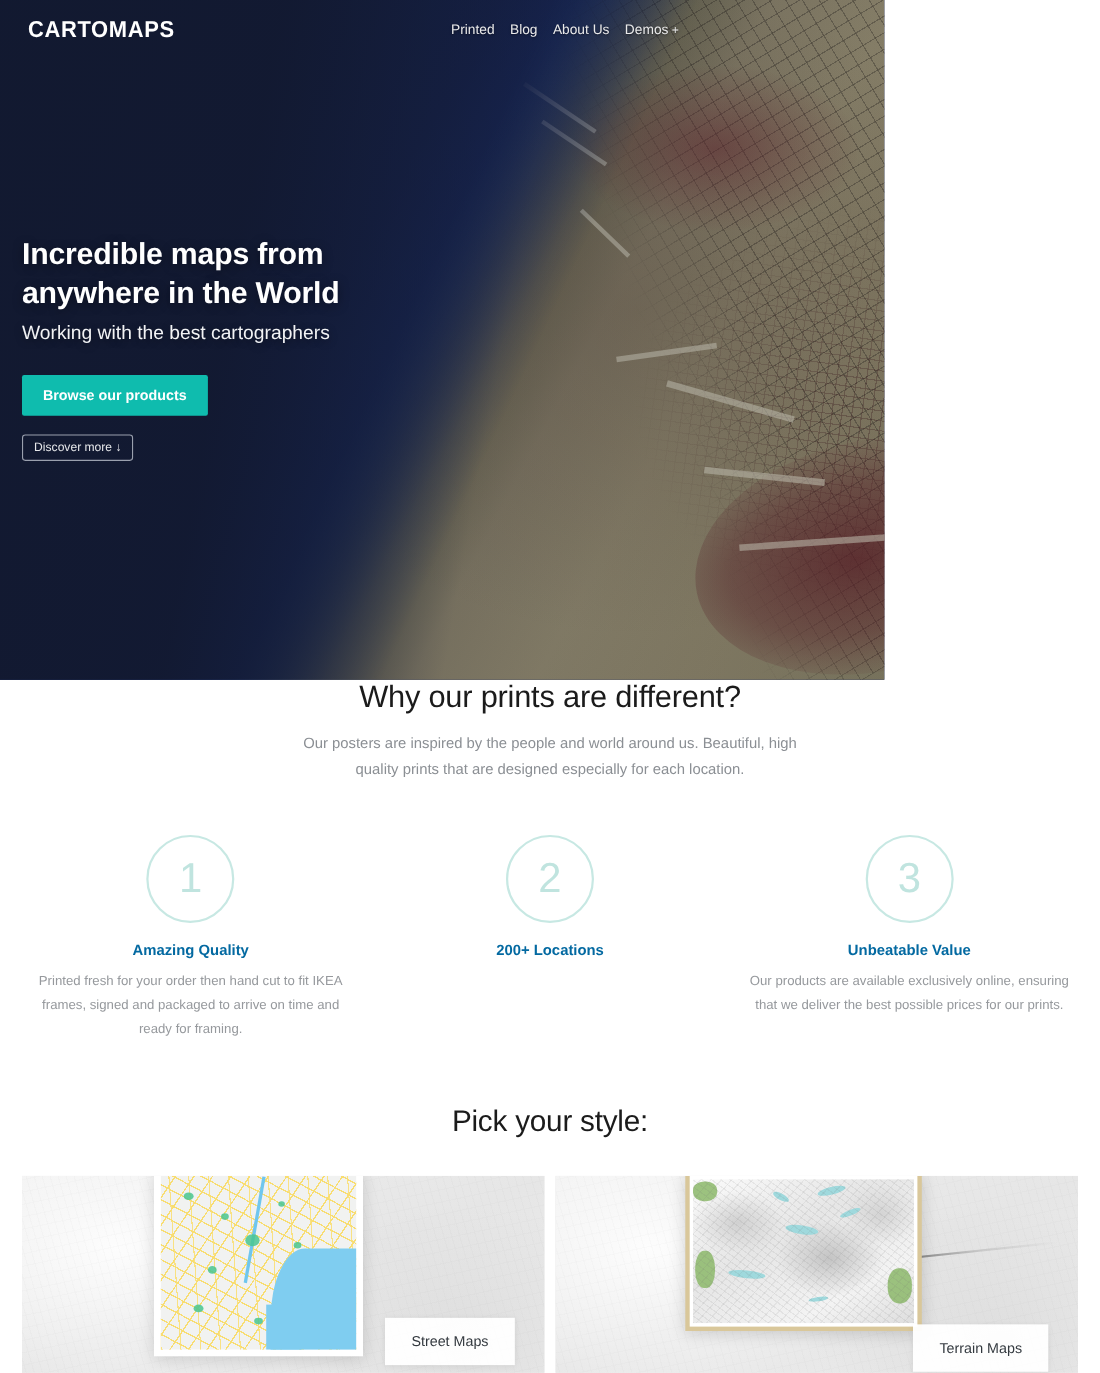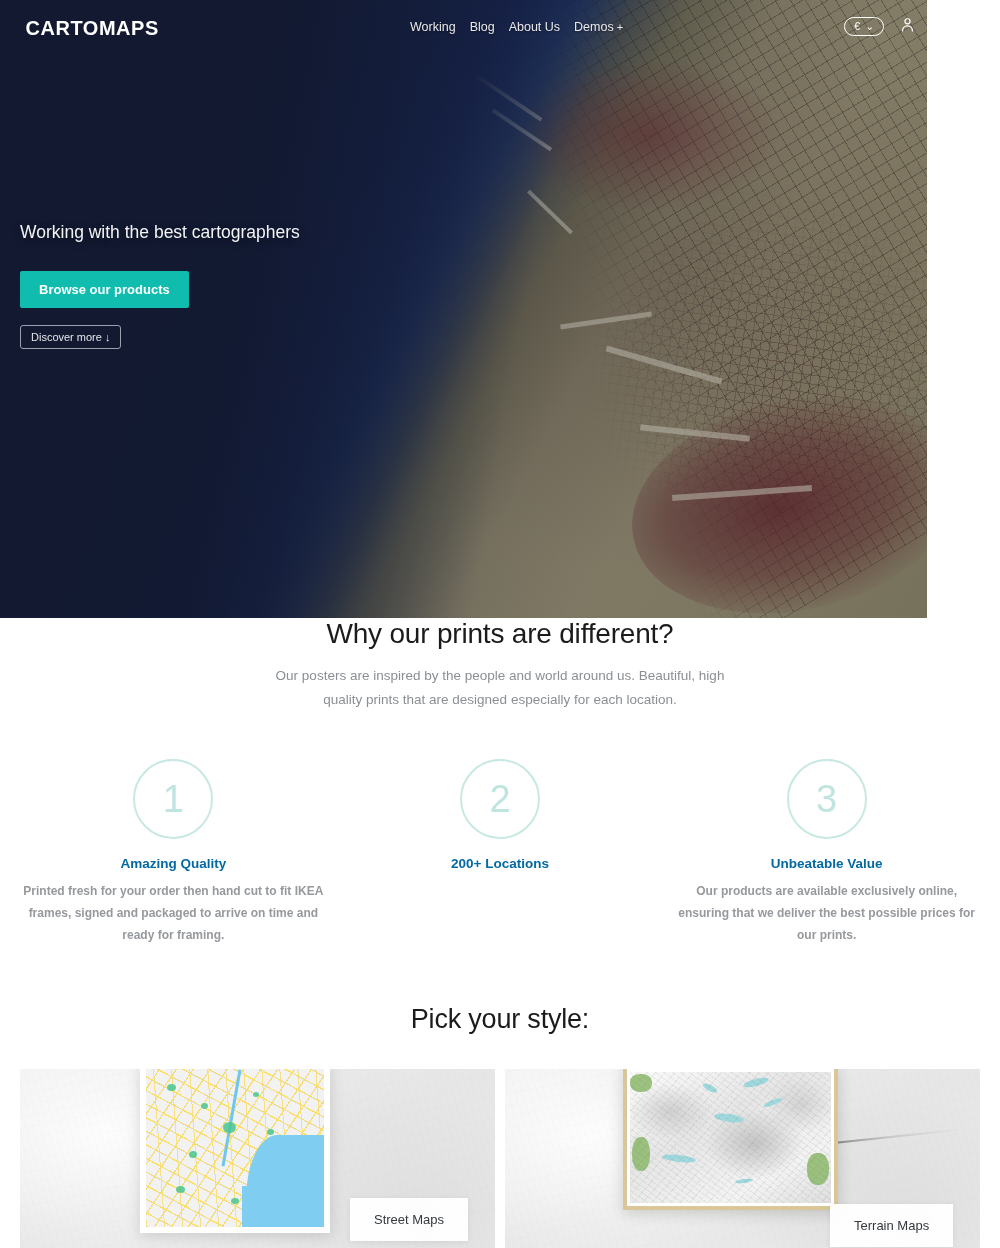--- a/index.html
+++ b/index.html
@@ -7,21 +7,21 @@
   html, body {
     width:1000px; height:1248px;
     font-family:"Liberation Sans", sans-serif;
     background:#ffffff;
     overflow:hidden;
   }
 
   
   .hero {
     position:relative;
-    width:927px; height:618px;
+    width:804px; height:618px;
     background:#1c2542;
     overflow:hidden;
   }
   .hero-photo {
     position:absolute; inset:0;
     
     background:
       radial-gradient(ellipse 520px 420px at 72% 46%, rgba(92,74,60,0.30) 0%, rgba(40,40,50,0) 70%),
       linear-gradient(118deg,
         #141c35 0%,
@@ -168,21 +168,21 @@
   .circle {
     width:80px; height:80px; margin:0 auto;
     border:2px solid #c7e8e3; border-radius:50%;
     display:flex; align-items:center; justify-content:center;
     color:#c0e4df; font-size:38px; font-weight:300; line-height:1;
   }
   .col-title {
     margin-top:17px; font-size:13.5px; font-weight:bold; color:#0369a1;
   }
   .col-text {
-    margin-top:9px; font-size:12px; line-height:1.85; color:#96999d; font-weight:700;
+    margin-top:9px; font-size:12px; line-height:1.85; color:#96999d; font-weight:400;
   }
 
   
   .styles { width:1000px; margin-top:57px; }
   .styles h2 {
     text-align:center; font-size:27px; font-weight:400; color:#1b1b1b;
     letter-spacing:-.2px;
   }
   .cards {
     display:flex; gap:10px; margin-top:34px; padding:0 20px;
@@ -294,21 +294,21 @@
     <div class="pier p5"></div>
     <div class="pier p6"></div>
     <div class="water"></div>
   </div>
   <div class="hero-scrim"></div>
 
   <header class="header">
     <div class="logo">CARTOMAPS</div>
 
     <nav class="nav">
-      <a href="#">Working</a>
+      <a href="#">Printed</a>
       <a href="#">Blog</a>
       <a href="#">About Us</a>
       <a href="#"><span>Demos</span><span class="plus">+</span></a>
     </nav>
 
     <div class="tools">
       <div class="currency">
         <span>€</span>
         <span>⌄</span>
       </div>
@@ -331,20 +331,22 @@
       <span class="ic">
         <svg width="17" height="17" viewBox="0 0 24 24" fill="none" stroke="#ffffff" stroke-width="1.7" stroke-linecap="round">
           <circle cx="10.5" cy="10.5" r="6.2"></circle>
           <path d="M15.2 15.2 20.5 20.5"></path>
         </svg>
       </span>
     </div>
   </header>
 
   <div class="hero-copy">
+    <h1 class="hero-title">Incredible maps from
+anywhere in the World</h1>
     <p class="hero-sub">Working with the best cartographers</p>
     <div class="btn-row">
       <button class="btn-primary">Browse our products</button>
     </div>
     <div class="btn-row">
       <button class="btn-ghost">Discover more ↓</button>
     </div>
   </div>
 </section>
 

